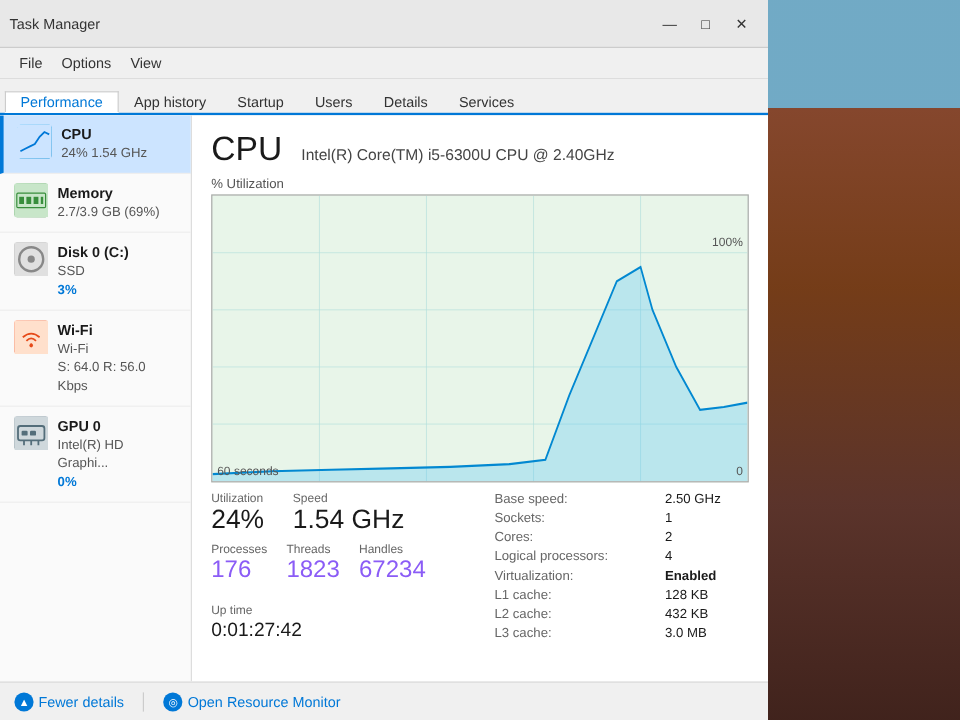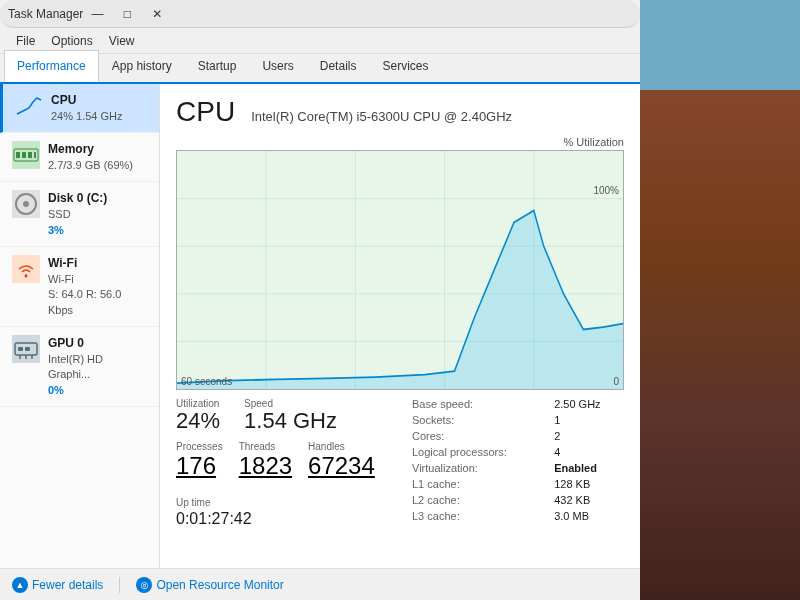--- a/index.html
+++ b/index.html
@@ -31,28 +31,27 @@
       height: 600px;
       background: #f0f0f0;
       z-index: 10;
       display: flex;
       flex-direction: column;
     }
 
     
     .title-bar {
       background: #e8e8e8;
-      height: 28px;
-      display: flex;
-      align-items: center;
-      justify-content: flex-start;
+      height: 40px;
+      display: flex;
+      align-items: center;
+      justify-content: space-between;
       padding: 0 8px;
       border-bottom: 1px solid #ccc;
       flex-shrink: 0;
-      border-radius: 16px;
     }
 
     .title-bar-left {
       display: flex;
       align-items: center;
       gap: 6px;
       font-size: 12px;
       color: #333;
     }
 
@@ -101,21 +100,21 @@
       padding: 0 4px;
       border-bottom: 2px solid #0078d7;
       flex-shrink: 0;
     }
 
     .tab {
       padding: 4px 12px;
       font-size: 12px;
       color: #333;
       cursor: pointer;
-      height: 32px;
+      height: 18px;
       display: flex;
       align-items: center;
       border: 1px solid transparent;
     }
     .tab.active {
       background: white;
       border: 1px solid #ccc;
       border-bottom: 1px solid white;
       color: #0078d7;
     }
@@ -211,21 +210,20 @@
 
     .detail-subtitle {
       font-size: 13px;
       color: #444;
     }
 
     .chart-label {
       font-size: 11px;
       color: #555;
       margin-bottom: 2px;
-      text-align: right;
     }
 
     .chart-container {
       position: relative;
       background: #e8f5e9;
       border: 1px solid #aaa;
       flex: 1;
       min-height: 200px;
       max-height: 240px;
       overflow: hidden;
@@ -279,21 +277,21 @@
     .stat-label { font-size: 10px; color: #666; }
     .stat-value { font-size: 22px; font-weight: 400; color: #1a1a1a; line-height: 1.1; text-align: right; }
 
     .stats-row-2 {
       display: flex;
       gap: 16px;
     }
 
     .stat-small { display: flex; flex-direction: column; }
     .stat-small-label { font-size: 10px; color: #666; }
-    .stat-small-value { font-size: 24px; font-weight: 400; color: #000000; text-decoration: underline; }
+    .stat-small-value { font-size: 20px; font-weight: 400; color: #8b5cf6; }
 
     .stat-uptime { margin-top: 4px; }
     .stat-uptime-label { font-size: 10px; color: #666; }
     .stat-uptime-value { font-size: 16px; color: #1a1a1a; font-weight: 400; }
 
     
     .stats-right {
       flex: 1;
       padding-left: 16px;
       display: grid;

